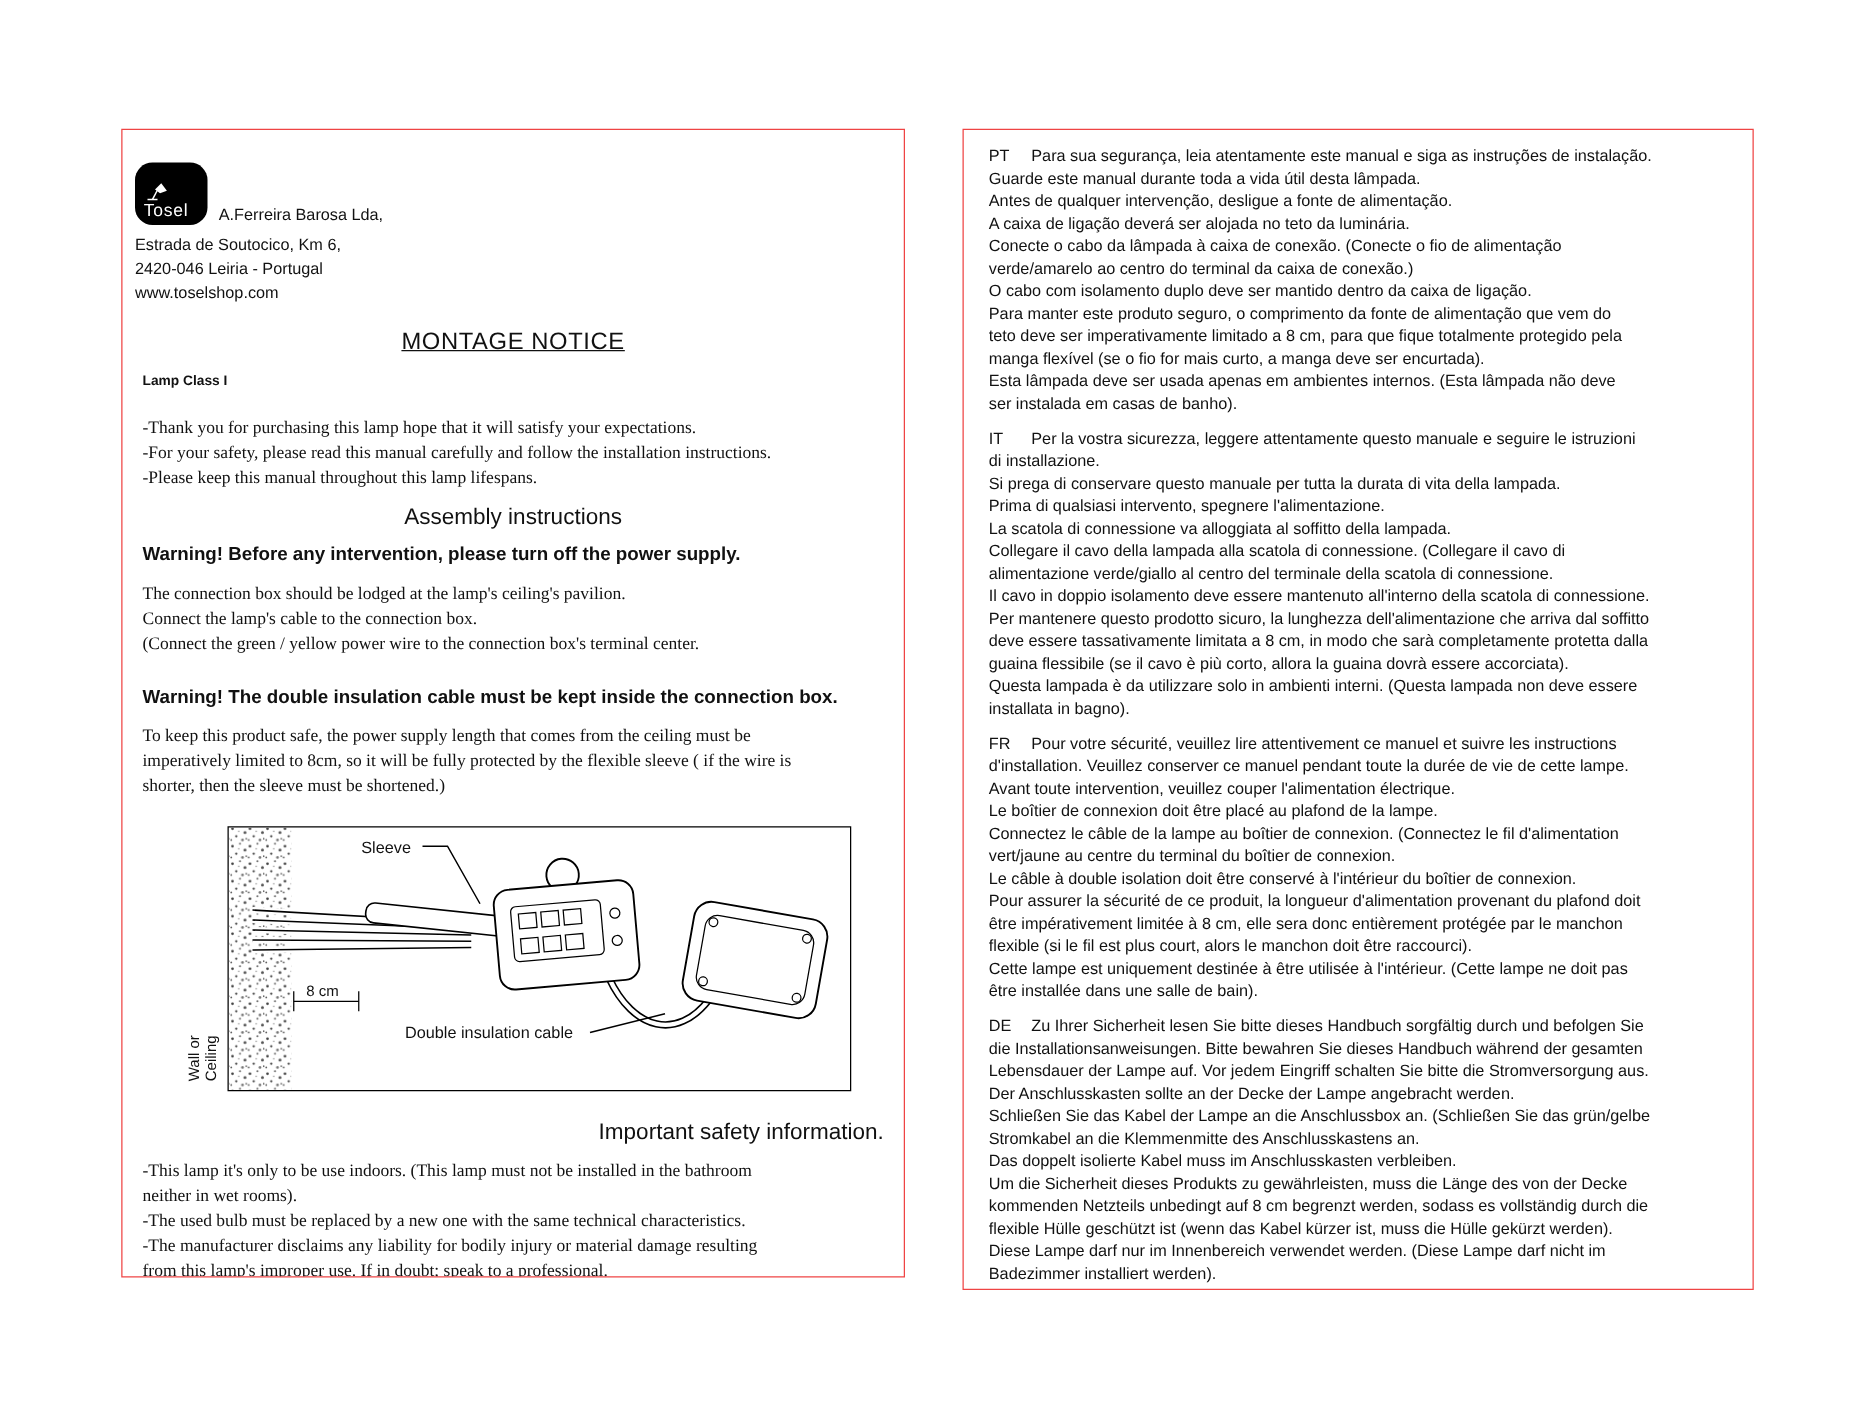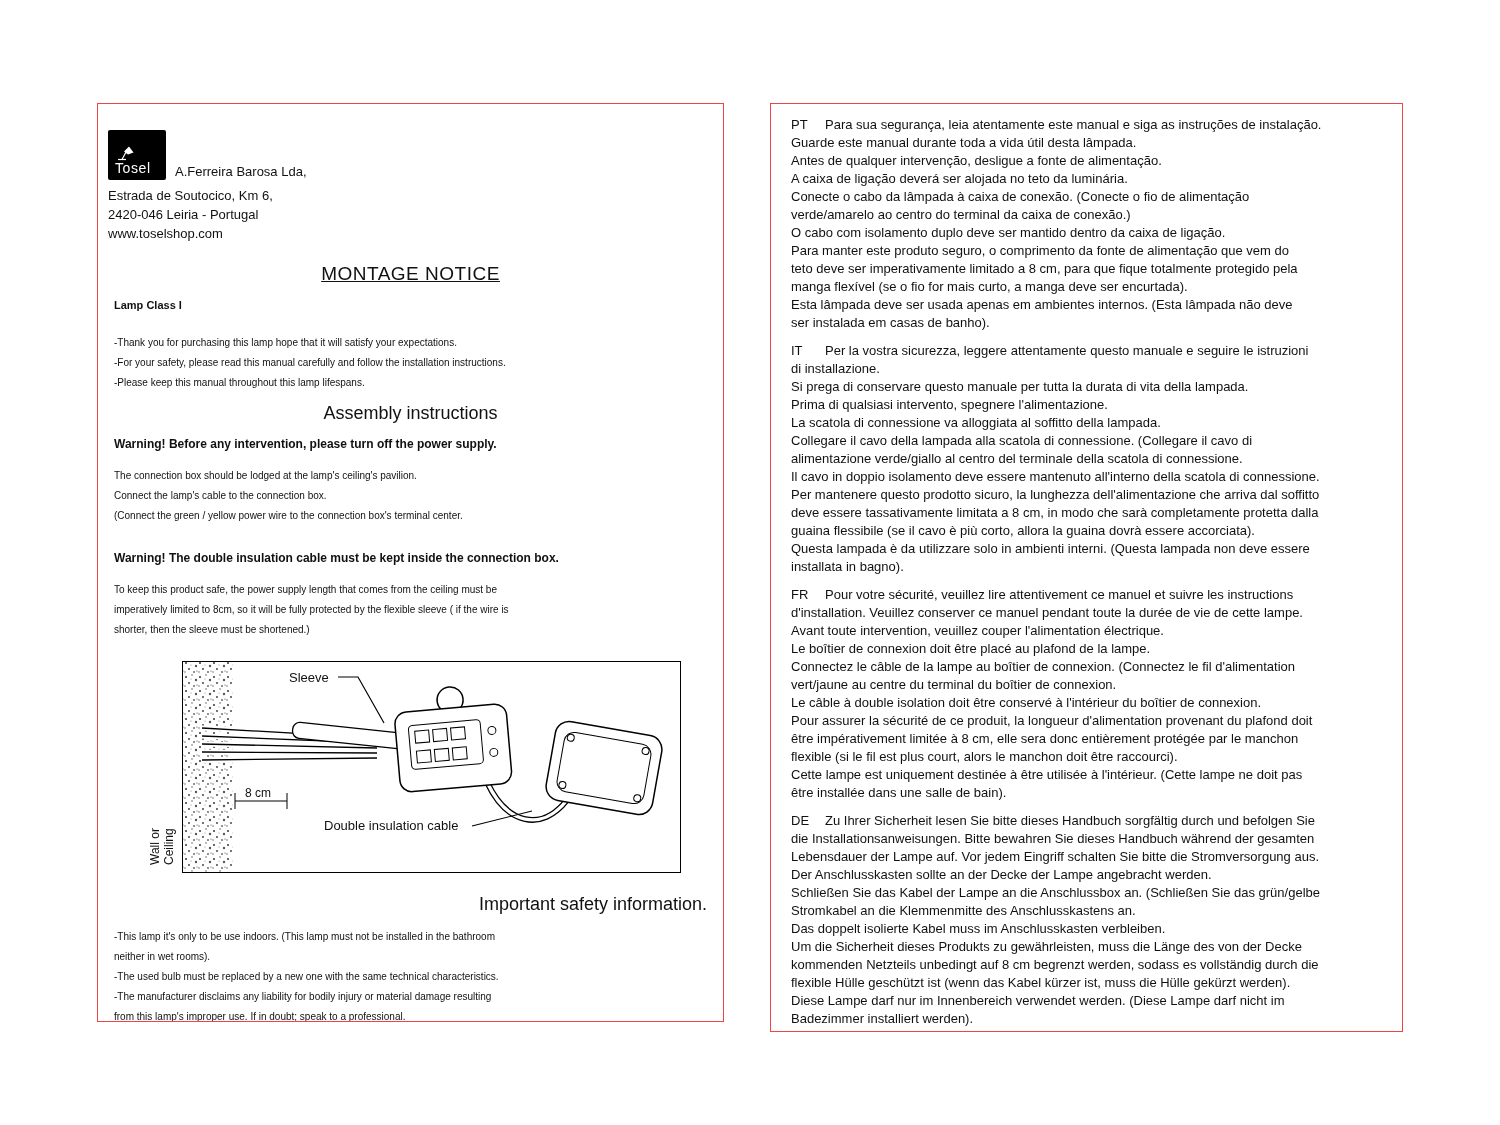--- a/index.html
+++ b/index.html
@@ -18,33 +18,33 @@
     overflow: hidden;
   }
   .left-page  { left: 97px;  top: 103px; width: 627px; height: 919px; padding: 12px 16px; }
   .right-page { left: 770px; top: 103px; width: 633px; height: 929px; padding: 12px 14px 12px 20px; }
 
   
   .logo-row { display: flex; align-items: flex-end; gap: 9px; margin-left: -6px; }
   .logo-box {
     width: 58px; height: 50px; background: #000; color: #fff;
     display: flex; flex-direction: column; justify-content: flex-end;
-    padding: 4px 7px; box-sizing: border-box; border-radius: 2px;
+    padding: 4px 7px; box-sizing: border-box; border-radius: 14px;
   }
   .logo-brand { font-size: 14px; letter-spacing: 0.6px; line-height: 15px; }
   .company { font-size: 13px; padding-bottom: 1px; margin-top: 48px; }
   .address { font-size: 13px; line-height: 19px; white-space: pre-line; margin-top: 6px; margin-left: -6px; }
 
   .doc-title { text-align: center; font-size: 19px; letter-spacing: 0.5px; margin-top: 20px; text-decoration: underline; }
   .doc-subtitle { font-size: 11px; font-weight: bold; margin-top: 14px; }
 
-  .body-text { font-size: 10px; line-height: 20px; white-space: pre-line; }
+  .body-text { font-size: 14px; line-height: 20px; white-space: pre-line; font-family: Liberation Serif, serif; }
   .intro { margin-top: 22px; }
   .section-heading { text-align: center; font-size: 18px; margin-top: 10px; }
-  .warning { font-weight: bold; font-size: 12px; line-height: 20px; margin-top: 10px; }
+  .warning { font-weight: bold; font-size: 15px; line-height: 20px; margin-top: 10px; }
   .connection { margin-top: 12px; }
   .warning-2 { margin-top: 22px; }
   .keep-safe { margin-top: 12px; }
   .diagram-wrap { margin-top: 20px; margin-left: 28px; }
   .safety-heading { text-align: right; font-size: 18px; margin-top: 16px; }
   .safety { margin-top: 12px; }
 
   svg text { font-family: "Liberation Sans", sans-serif; fill: #111; }
 
   

